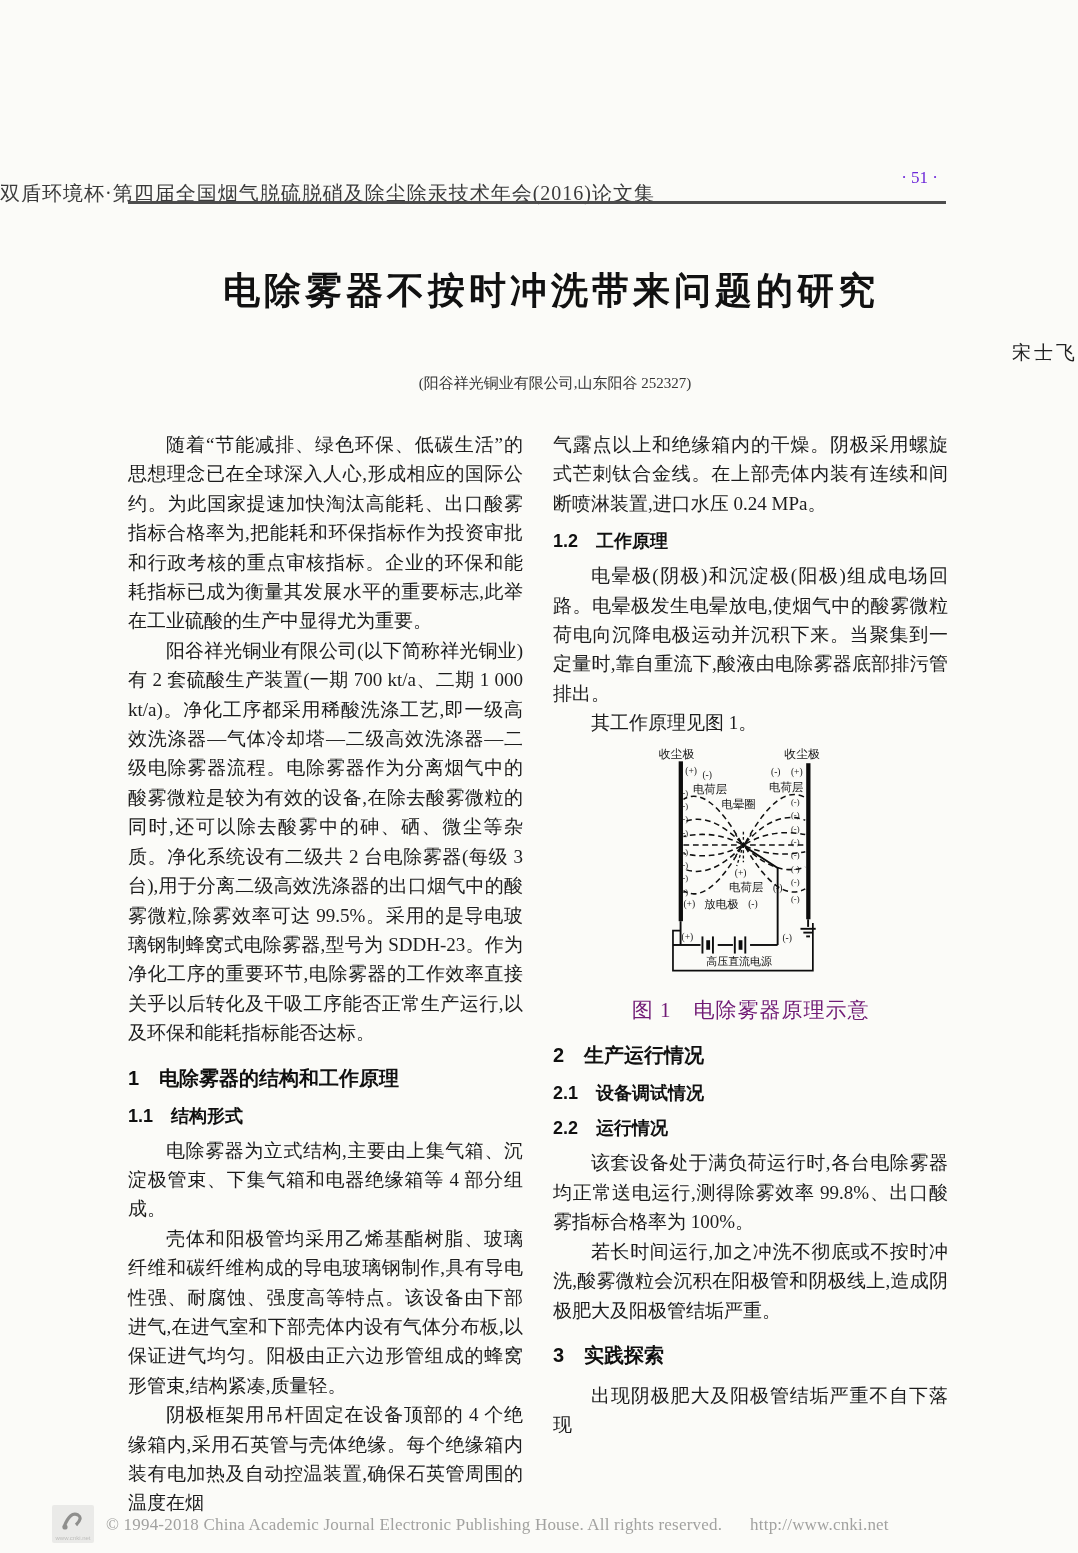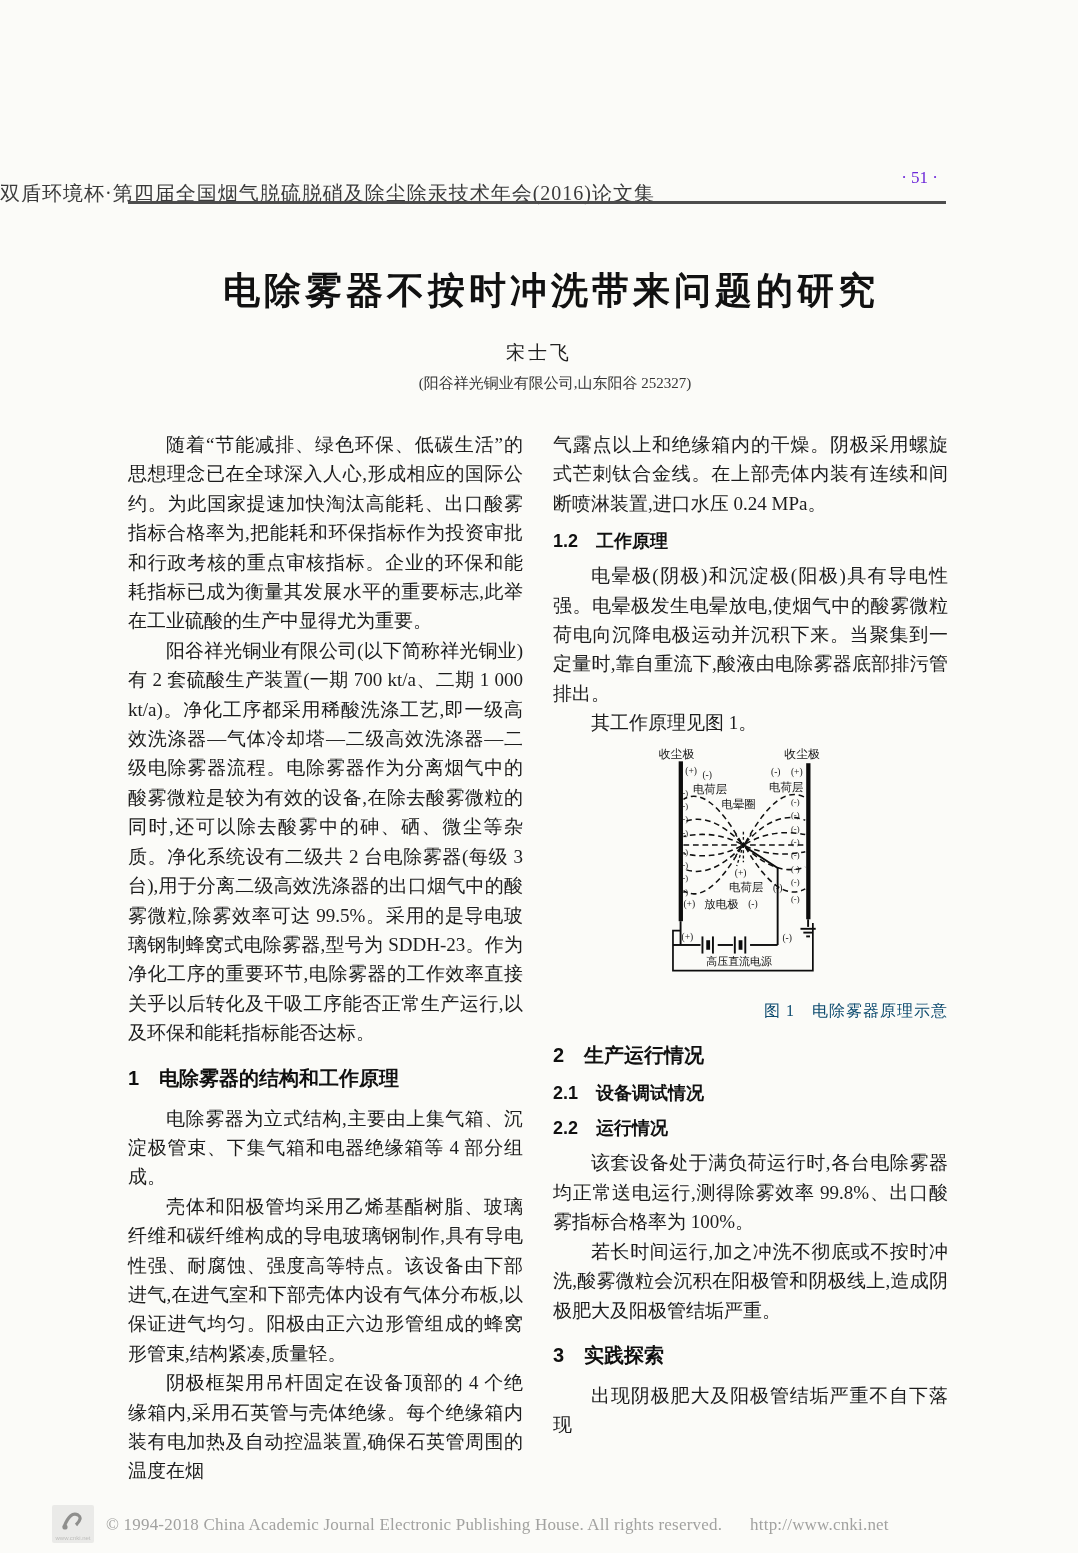--- a/index.html
+++ b/index.html
@@ -20,21 +20,21 @@
     position:absolute; top:201px; left:128px; width:818px; height:3px;
     background:#4d4d4d;
   }
   
   .paper-title{
     position:absolute; top:266px; left:12px; width:100%; text-align:center;
     font-family:"Liberation Sans", sans-serif; font-weight:bold;
     font-size:37px; letter-spacing:4px; color:#111;
   }
   .author{
-    position:absolute; top:340px; left:0; width:100%; text-align:center;
+    position:absolute; top:340px; left:0; width:100%; text-align:right;
     font-size:19px; letter-spacing:3px; color:#222;
   }
   .affiliation{
     position:absolute; top:374px; left:0; width:100%; text-align:center;
     font-size:15px; color:#333;padding-left:16px;
   }
   
   .col{
     position:absolute; top:430px; width:395px;
     font-size:19px; line-height:29.4px; text-align:justify; color:#1c1c1c;
@@ -48,21 +48,21 @@
     font-size:20px; color:#101010; margin:17px 0 13px; line-height:26px; text-indent:0;
   }
   .h2{
     font-family:"Liberation Sans", sans-serif; font-weight:bold;
     font-size:18px; color:#101010; margin:11px 0 8px; line-height:24px; text-indent:0;
   }
   
   .figure-wrap{ margin:10px 0 0; text-align:center; }
   .figure-wrap svg{ display:inline-block; }
   .fig-caption{
-    text-align:right; font-size:16px; color:#0c4a6e; margin:4px 0 2px;
+    text-align:center; font-size:21px; color:#701a75; margin:4px 0 2px;
     letter-spacing:1px;
   }
   .fig-label{ font-family:"Liberation Serif", serif; fill:#151515; }
   
   .footer-logo{
     position:absolute; left:52px; top:1505px; width:42px; height:38px;
     background:#eaeae8; border-radius:2px; text-align:center;
   }
   .footer-logo .logo-url{
     position:absolute; bottom:2px; left:0; width:100%;
@@ -84,29 +84,30 @@
   <div class="header-rule"></div>
 
   <div class="paper-title">电除雾器不按时冲洗带来问题的研究</div>
   <div class="author">宋士飞</div>
   <div class="affiliation">(阳谷祥光铜业有限公司,山东阳谷 252327)</div>
 
   <div class="col col-left">
     <div class="para">随着“节能减排、绿色环保、低碳生活”的思想理念已在全球深入人心,形成相应的国际公约。为此国家提速加快淘汰高能耗、出口酸雾指标合格率为,把能耗和环保指标作为投资审批和行政考核的重点审核指标。企业的环保和能耗指标已成为衡量其发展水平的重要标志,此举在工业硫酸的生产中显得尤为重要。</div>
     <div class="para">阳谷祥光铜业有限公司(以下简称祥光铜业)有 2 套硫酸生产装置(一期 700 kt/a、二期 1 000 kt/a)。净化工序都采用稀酸洗涤工艺,即一级高效洗涤器—气体冷却塔—二级高效洗涤器—二级电除雾器流程。电除雾器作为分离烟气中的酸雾微粒是较为有效的设备,在除去酸雾微粒的同时,还可以除去酸雾中的砷、硒、微尘等杂质。净化系统设有二级共 2 台电除雾器(每级 3 台),用于分离二级高效洗涤器的出口烟气中的酸雾微粒,除雾效率可达 99.5%。采用的是导电玻璃钢制蜂窝式电除雾器,型号为 SDDH-23。作为净化工序的重要环节,电除雾器的工作效率直接关乎以后转化及干吸工序能否正常生产运行,以及环保和能耗指标能否达标。</div>
     <div class="h1">1　电除雾器的结构和工作原理</div>
+    <div class="h2">1.1　结构形式</div>
     <div class="para">电除雾器为立式结构,主要由上集气箱、沉淀极管束、下集气箱和电器绝缘箱等 4 部分组成。</div>
     <div class="para">壳体和阳极管均采用乙烯基酯树脂、玻璃纤维和碳纤维构成的导电玻璃钢制作,具有导电性强、耐腐蚀、强度高等特点。该设备由下部进气,在进气室和下部壳体内设有气体分布板,以保证进气均匀。阳极由正六边形管组成的蜂窝形管束,结构紧凑,质量轻。</div>
     <div class="para">阴极框架用吊杆固定在设备顶部的 4 个绝缘箱内,采用石英管与壳体绝缘。每个绝缘箱内装有电加热及自动控温装置,确保石英管周围的温度在烟</div>
   </div>
 
   <div class="col col-right">
     <div class="para cont">气露点以上和绝缘箱内的干燥。阴极采用螺旋式芒刺钛合金线。在上部壳体内装有连续和间断喷淋装置,进口水压 0.24 MPa。</div>
     <div class="h2">1.2　工作原理</div>
-    <div class="para">电晕极(阴极)和沉淀极(阳极)具有导电性强。电晕极发生电晕放电,使烟气中的酸雾微粒荷电向沉降电极运动并沉积下来。当聚集到一定量时,靠自重流下,酸液由电除雾器底部排污管排出。</div>
+    <div class="para">电晕极(阴极)和沉淀极(阳极)组成电场回路。电晕极发生电晕放电,使烟气中的酸雾微粒荷电向沉降电极运动并沉积下来。当聚集到一定量时,靠自重流下,酸液由电除雾器底部排污管排出。</div>
     <div class="para">其工作原理见图 1。</div>
 
     <div class="figure-wrap">
       <svg width="200" height="236" viewBox="0 0 210 248">
 
         <rect x="29" y="14" width="4.5" height="168" fill="#0c0c0c"></rect>
         <rect x="163" y="16" width="4.5" height="164" fill="#0c0c0c"></rect>
 
         <text class="fig-label" x="8" y="10" font-size="12.5">收尘极</text>
         <text class="fig-label" x="140" y="10" font-size="12.5">收尘极</text>

